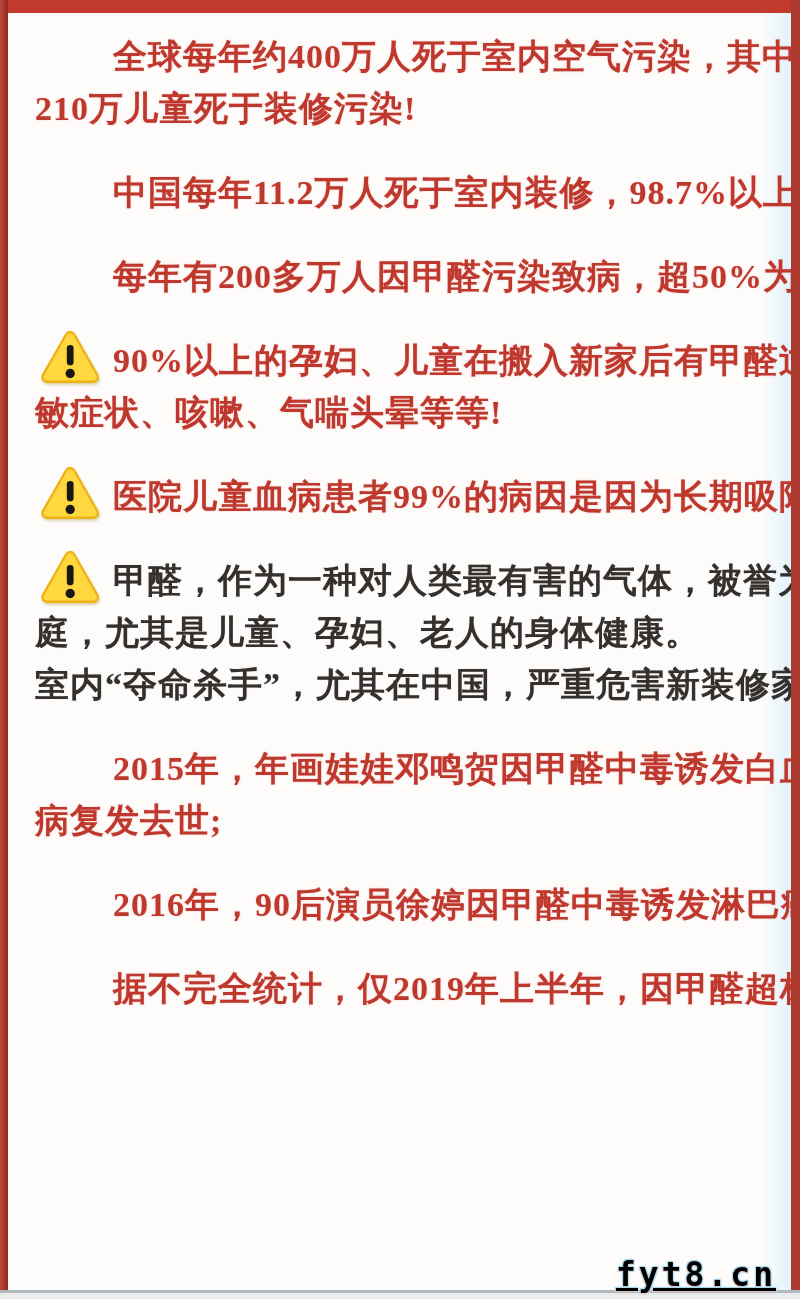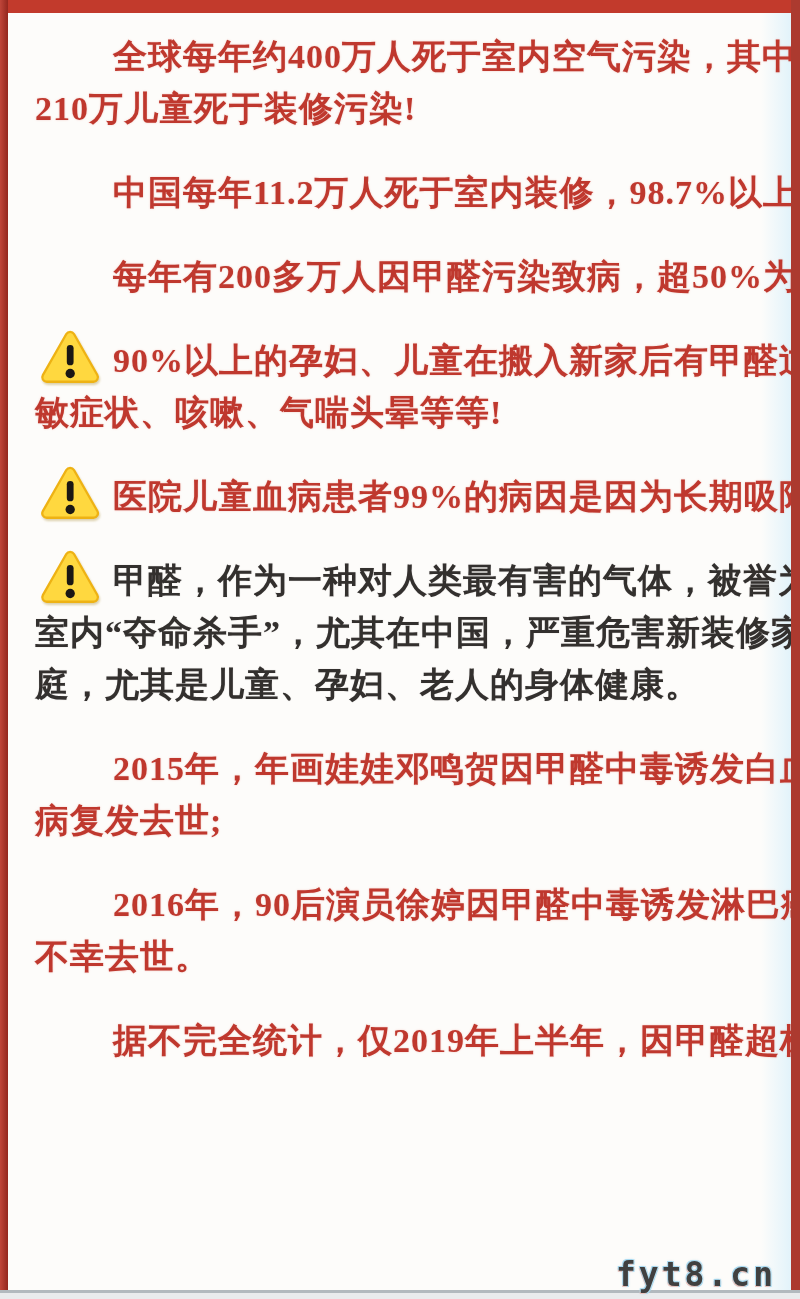--- a/index.html
+++ b/index.html
@@ -66,28 +66,29 @@
   }
   .warn-icon svg { display:block; width:100%; height:100%;
     filter: drop-shadow(1px 2px 1px rgba(160,130,30,0.35)); }
 
   
   .watermark {
     position:absolute; right:24px; bottom:5px;
     font-family:"DejaVu Sans Mono",monospace;
     font-size:33px; font-weight:bold;
     letter-spacing:3px;
-    color:#404040;
+    color:#000000;
     text-shadow:
       -1px -1px 0 #a6d8ef,
        1px -1px 0 #bfe2f2,
       -1px  1px 0 #e9c3bd,
        1px  1px 0 #a6d8ef,
        0 0 3px rgba(150,200,230,0.8);
     z-index:6;
+    text-decoration:underline;
   }
 </style>
 </head>
 <body>
 
 <div class="page">
   <div class="top-bar"></div>
   <div class="left-bar"></div>
   <div class="right-glow"></div>
   <div class="right-bar"></div>
@@ -126,30 +127,29 @@
       </div>
       <div class="para warning dark">
         <span class="warn-icon">
     <svg viewBox="0 0 64 60" aria-hidden="true">
       <path d="M28.2 5.2 a4.6 4.6 0 0 1 7.9 0 L60.2 47.6 a4.6 4.6 0 0 1 -4.0 6.9 H8.0 a4.6 4.6 0 0 1 -4.0 -6.9 Z" fill="var(--icon-fill,#ffd83f)" stroke="var(--icon-border,#eeb214)" stroke-width="2.4" stroke-linejoin="round"></path>
       <rect x="28.7" y="16.5" width="7" height="21" rx="3.5" fill="var(--icon-mark,#1b1714)"></rect>
       <circle cx="32.2" cy="46" r="4.8" fill="var(--icon-mark,#1b1714)"></circle>
     </svg>
   </span>
         <div class="line first">甲醛，作为一种对人类最有害的气体，被誉为</div>
+        <div class="line">庭，尤其是儿童、孕妇、老人的身体健康。</div>
         <div class="line">室内“夺命杀手”，尤其在中国，严重危害新装修家</div>
-        <div class="line">庭，尤其是儿童、孕妇、老人的身体健康。</div>
       </div>
       <div class="para indent red">
         <div class="line first">2015年，年画娃娃邓鸣贺因甲醛中毒诱发白血</div>
         <div class="line">病复发去世;</div>
       </div>
       <div class="para indent red">
         <div class="line first">2016年，90后演员徐婷因甲醛中毒诱发淋巴癌</div>
-        <div class="line">不幸去世。</div>
       </div>
       <div class="para indent red">
         <div class="line first">据不完全统计，仅2019年上半年，因甲醛超标</div>
       </div>
     </div>
 
   <div class="watermark">fyt8.cn</div>
   <div class="bottom-strip"></div>
 </div>
 

